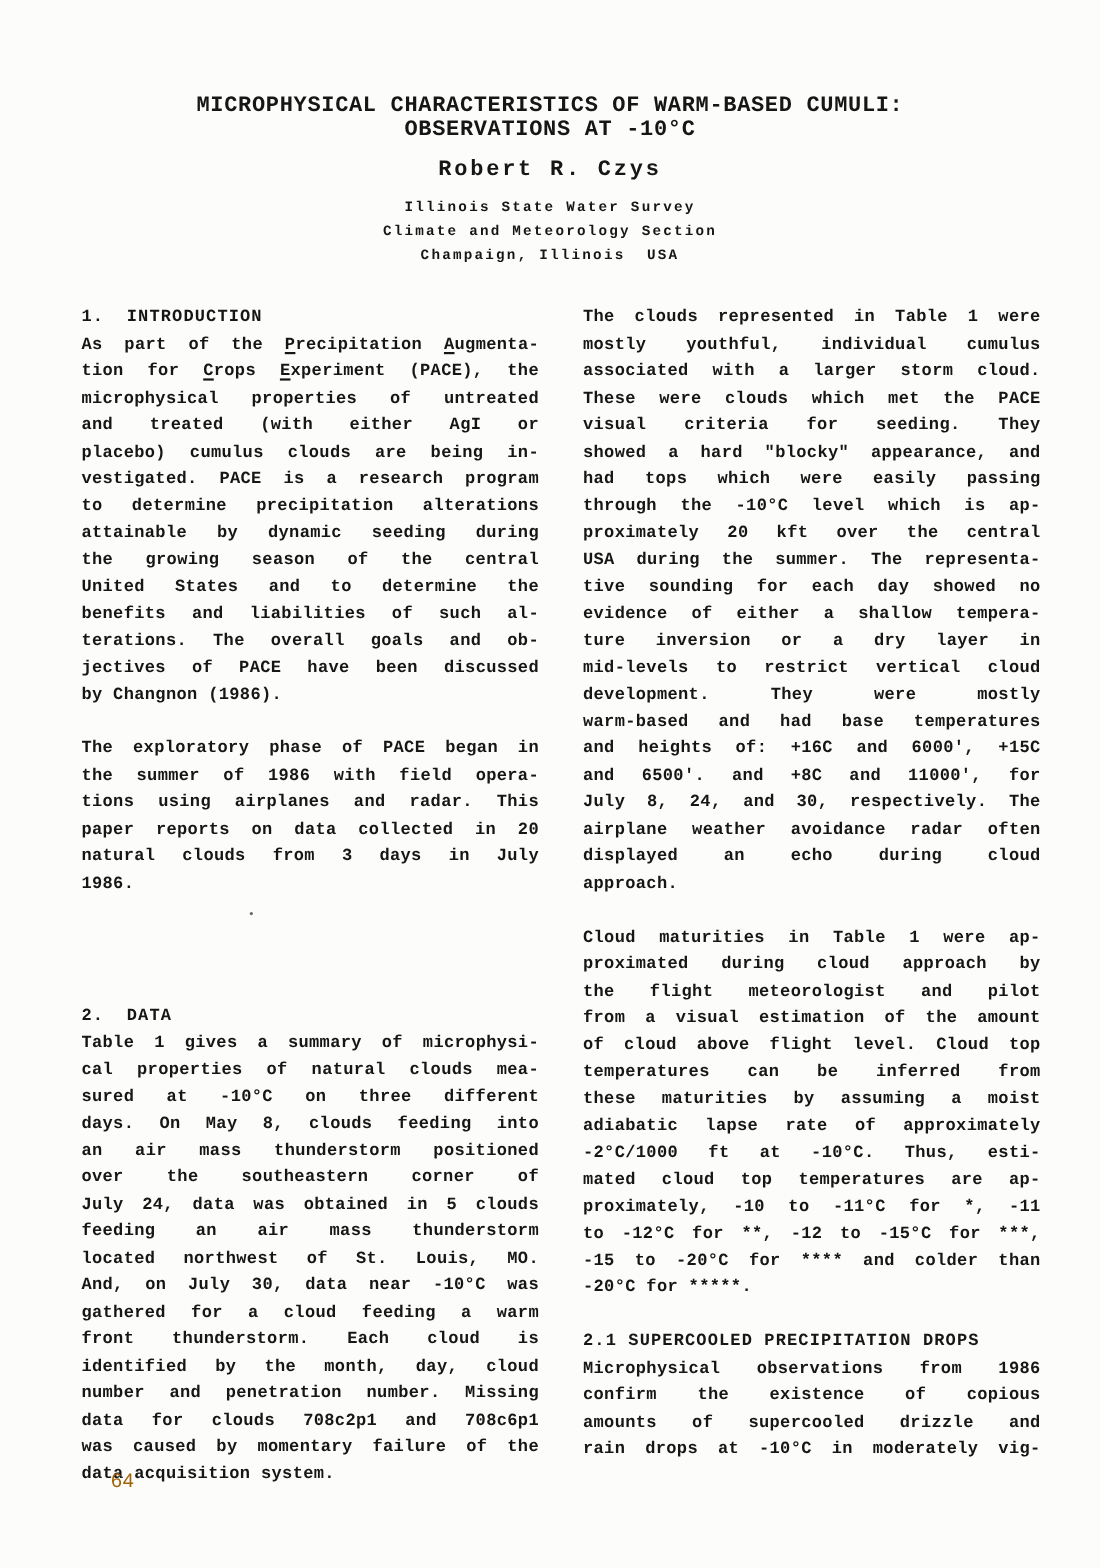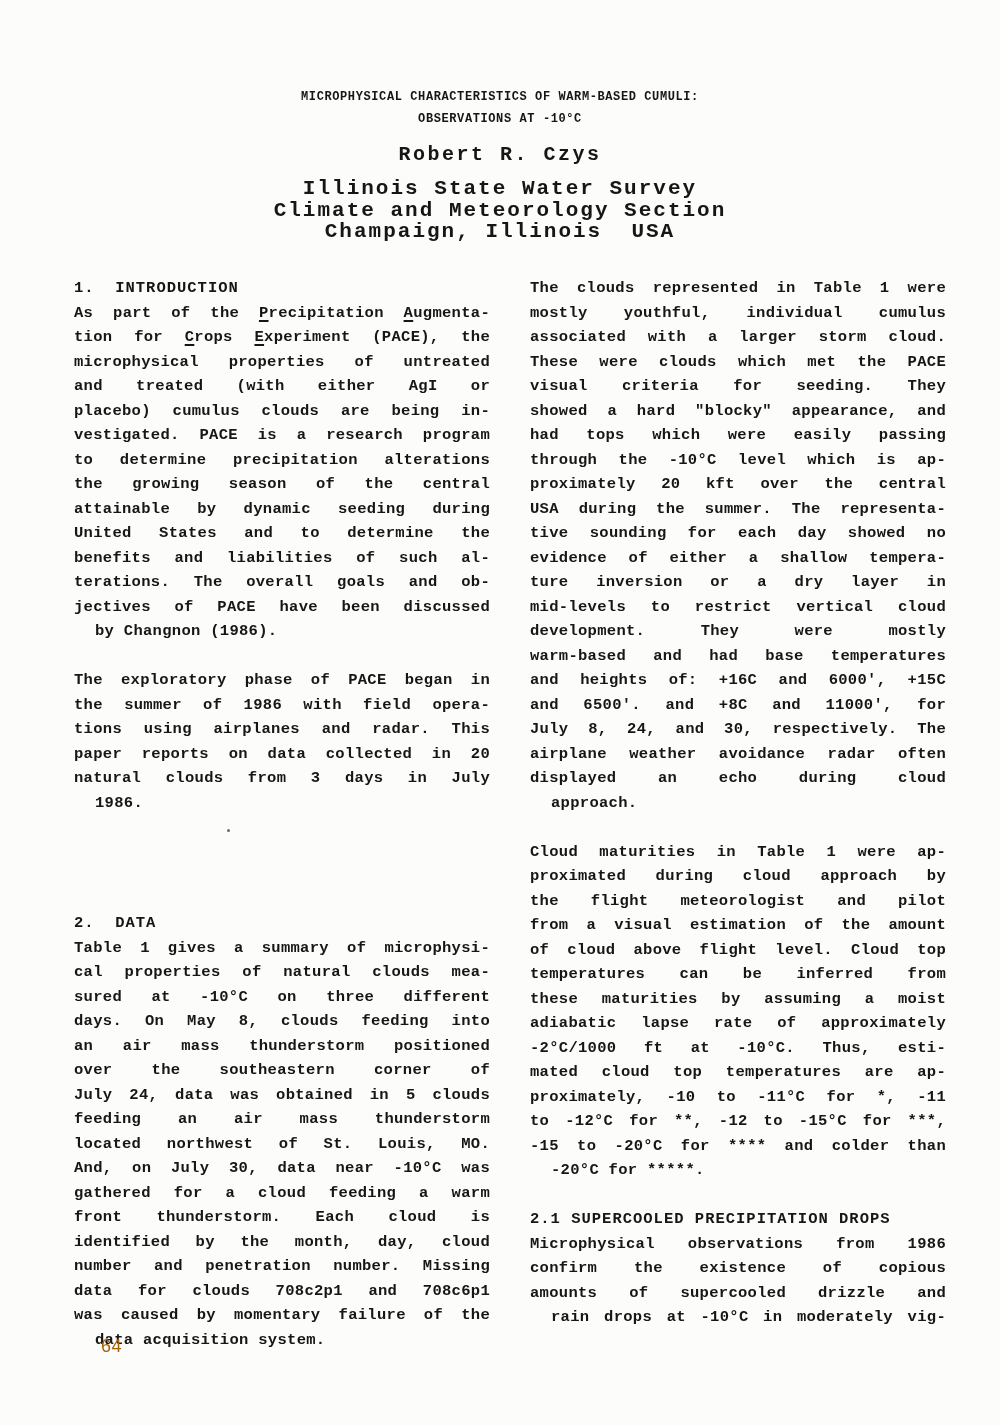--- a/index.html
+++ b/index.html
@@ -8,43 +8,43 @@
     width:1000px; height:1425px;
     margin:0 auto;
     background:#fcfcfa;
     font-family:"Liberation Mono","DejaVu Sans Mono",monospace;
     color:#161616;
     font-weight:700;
     overflow:hidden;
   }
   .title-block { position:absolute; top:86px; left:0; width:1000px; text-align:center; }
   .title-line {
-    font-size:12px; line-height:22px; letter-spacing:0.6px; white-space:pre-wrap;
+    font-size:20px; line-height:22px; letter-spacing:0.6px; white-space:pre-wrap;
   }
   .author-line {
     margin-top:14px; font-size:20px; line-height:22px; letter-spacing:2.5px; white-space:pre-wrap;
   }
   .affil-block { margin-top:12px; }
   .affil-line {
-    font-size:21px; line-height:21.5px; letter-spacing:2px; white-space:pre-wrap;
+    font-size:13px; line-height:21.5px; letter-spacing:2px; white-space:pre-wrap;
   }
   .col { position:absolute; top:276px; width:416px; }
   .col-left  { left:74px; }
   .col-right { left:530px; }
   .sec-heading {
     font-size:15.5px; line-height:24.5px; letter-spacing:1px;
     white-space:pre-wrap; text-align:left;
   }
   .para { margin:0 0 24.5px 0; }
   .para:last-child { margin-bottom:0; }
   .line {
     font-size:15.5px; line-height:24.5px; letter-spacing:0.3px;
     text-align:justify; text-align-last:justify;
   }
-  .para .line:last-child { text-align-last:left;margin-left:21px; }
+  .para .line:last-child { text-align-last:left; }
   .para.cont .line:last-child { text-align-last:justify; }
   .u { text-decoration:underline; text-underline-offset:3px; text-decoration-thickness:1.5px; }
   .gap-before-sec2 { margin-top:96px; }
   .page-number {
     position:absolute; left:101px; top:1336px;
     font-family:"Liberation Sans","DejaVu Sans",sans-serif;
     font-weight:400; font-size:18px; color:#a16207; letter-spacing:0.5px;
   }
   .artifact-dot {
     position:absolute; left:227px; top:829px;
@@ -71,22 +71,22 @@
   <div class="col col-left">
     <div class="sec-heading">1.  INTRODUCTION</div>
     <div class="para">
         <div class="line">As part of the <span class="u">P</span>recipitation <span class="u">A</span>ugmenta-</div>
         <div class="line">tion for <span class="u">C</span>rops <span class="u">E</span>xperiment (PACE), the</div>
         <div class="line">microphysical properties of untreated</div>
         <div class="line">and treated (with either AgI or</div>
         <div class="line">placebo) cumulus clouds are being in-</div>
         <div class="line">vestigated. PACE is a research program</div>
         <div class="line">to determine precipitation alterations</div>
+        <div class="line">attainable by dynamic seeding during</div>
         <div class="line">the growing season of the central</div>
-        <div class="line">attainable by dynamic seeding during</div>
         <div class="line">United States and to determine the</div>
         <div class="line">benefits and liabilities of such al-</div>
         <div class="line">terations. The overall goals and ob-</div>
         <div class="line">jectives of PACE have been discussed</div>
         <div class="line">by Changnon (1986).</div>
       </div>
     <div class="para">
         <div class="line">The exploratory phase of PACE began in</div>
         <div class="line">the summer of 1986 with field opera-</div>
         <div class="line">tions using airplanes and radar. This</div>

